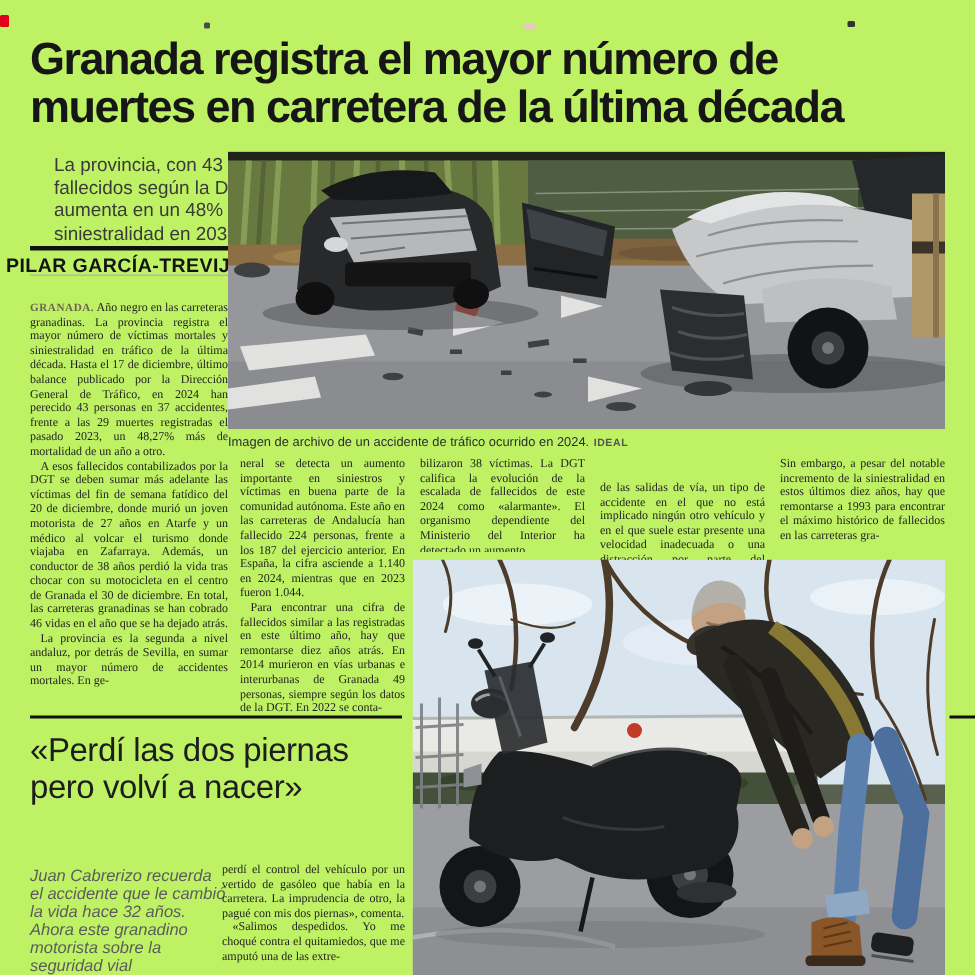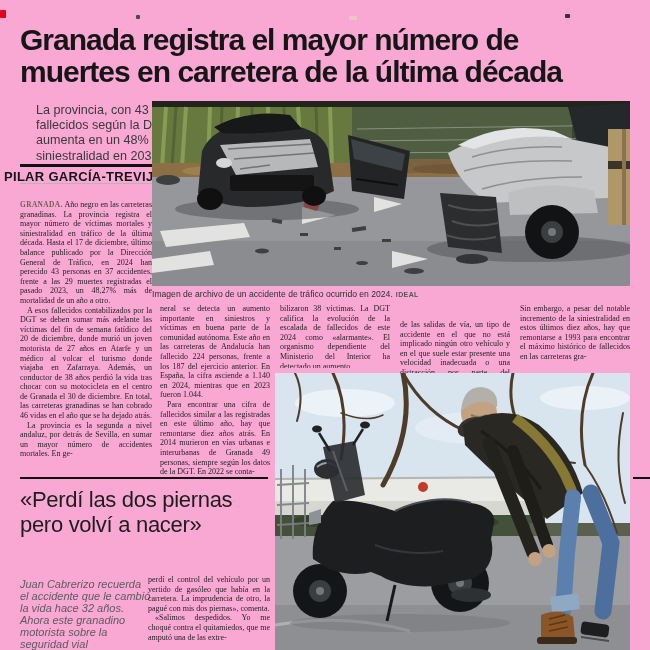--- a/index.html
+++ b/index.html
@@ -1,16 +1,16 @@
 <!DOCTYPE html>
 <html lang="es"><head>
 <meta charset="utf-8">
 <style>
   html,body{margin:0;padding:0;background:#fff;}
-  .page{position:relative;width:650px;height:650px;background:#f9a8d4;overflow:hidden;
+  .page{position:relative;width:650px;height:650px;background:#bef264;overflow:hidden;
         font-family:"Liberation Serif",serif;color:#222;}
   
   .speck{position:absolute;border-radius:1px;}
   
   .headline{position:absolute;left:20px;top:24px;width:615px;margin:0;
             font-family:"Liberation Sans",sans-serif;font-weight:700;
             font-size:30px;line-height:32px;letter-spacing:-1px;color:#161616;}
   .headline div{white-space:nowrap;}
   
   .lede{position:absolute;left:36px;top:103px;width:140px;

